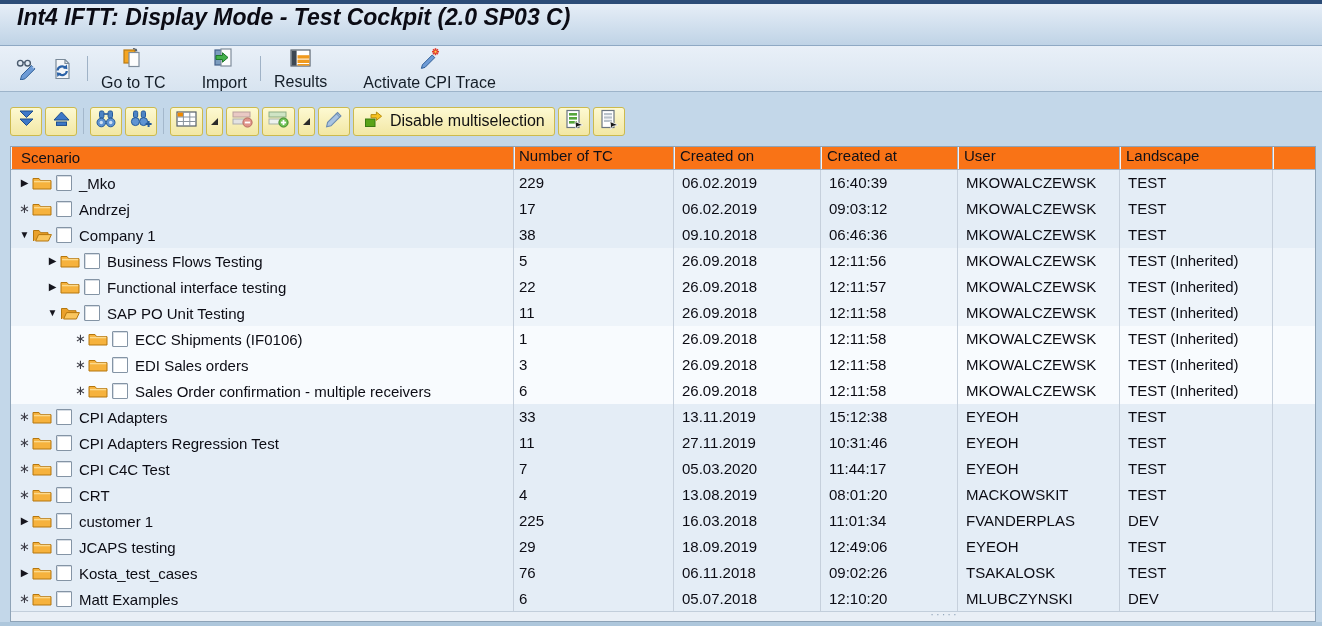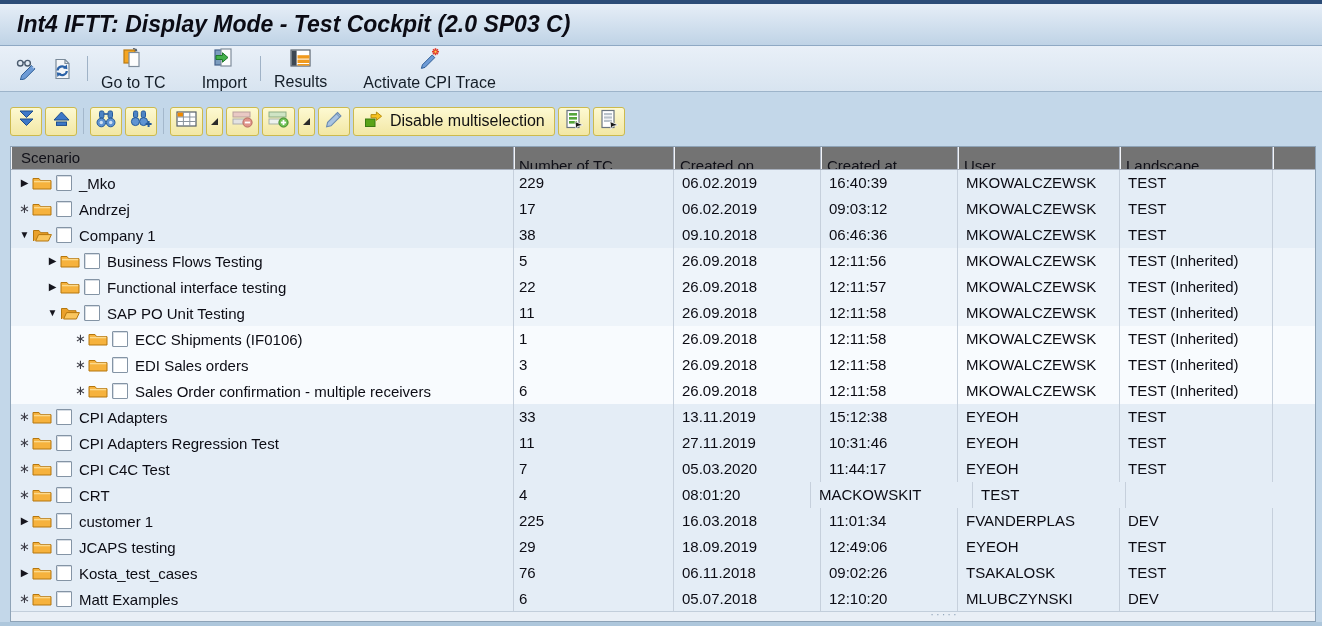--- a/index.html
+++ b/index.html
@@ -7,21 +7,21 @@
     width:1322px;height:626px;position:relative;overflow:hidden;
     background:#c3d7e9;
     font-family:"Liberation Sans","DejaVu Sans",sans-serif;
     -webkit-font-smoothing:antialiased;
   }
   
   .titlebar{
     position:absolute;top:0;left:0;right:0;height:46px;box-sizing:border-box;
     background:linear-gradient(#e6eef7,#bfd3e6);
     border-top:4px solid #2c4c77;border-bottom:1px solid #8fa9c4;
-    display:flex;align-items:center;padding-left:17px;
+    display:flex;padding-left:17px;
   }
   .titlebar .title{font-size:23px;font-weight:bold;font-style:italic;color:#0b0b14;}
   
   .toolbar1{
     position:absolute;top:46px;left:0;right:0;height:46px;box-sizing:border-box;
     background:linear-gradient(#e9f0f8,#d8e4f0);
     border-bottom:1px solid #9db4ca;
     display:flex;align-items:center;padding-left:10px;
   }
   .tb-item{display:flex;align-items:center;gap:4px;padding:3px 5px;font-size:16px;color:#141d27;border-radius:2px;cursor:default;flex-direction:column;}
@@ -37,23 +37,23 @@
   }
   .ybtn.narrow{min-width:17px;padding:0 2px;}
   .ybtn.textbtn{font-size:16px;gap:6px;padding:0 9px;color:#111;}
   .t2-sep{width:1px;height:26px;background:#a4b8cc;margin:0 3px;}
   .caret-se{width:0;height:0;border-bottom:7px solid #2a2a2a;border-left:7px solid transparent;}
   
   .panel{
     position:absolute;left:10px;top:146px;width:1306px;height:476px;box-sizing:border-box;
     background:#eef4fa;border:1px solid #8ea3b7;
   }
-  .thead{display:flex;height:22px;background:#737373;border-bottom:1px solid #a7afbc;}
+  .thead{display:flex;height:22px;background:#f97316;border-bottom:1px solid #a7afbc;}
   .th{
-    box-sizing:border-box;font-size:15px;color:#101018;padding:10px 6px 0;
+    box-sizing:border-box;font-size:15px;color:#101018;padding:0 6px 0;
     border-right:1px solid #a7afbc;box-shadow:inset 1px 0 0 #f2f4f8;
     white-space:nowrap;overflow:hidden;cursor:default;
   }
   .tbody{position:relative;}
   .row{display:flex;height:26px;}
   .row.lvl1{background:#e4edf6;}
   .row.lvl2{background:#eef4fa;}
   .row.lvl3{background:#f8fbfe;}
   .cell{
     box-sizing:border-box;font-size:15px;color:#0c0c14;
@@ -543,20 +543,21 @@
     <div class="cell c-scenario">
       <span class="indent" style="width: 0px;"></span>
       <span class="marker leaf">∗</span>
       <svg class="folder" width="20" height="16" viewBox="0 0 20 16">
             <use href="#folder-closed"></use>
           </svg>
       <span class="cbx"></span>
       <span class="lbl">CRT</span>
     </div>
     <div class="cell c-tc">4</div>
+    <div class="cell c-on">13.08.2019</div>
     <div class="cell c-at">08:01:20</div>
     <div class="cell c-user">MACKOWSKIT</div>
     <div class="cell c-land">TEST</div>
     <div class="cell c-fill"></div>
   </div>
 
   <div class="row lvl1">
     <div class="cell c-scenario">
       <span class="indent" style="width: 0px;"></span>
       <span class="marker">▶</span>

